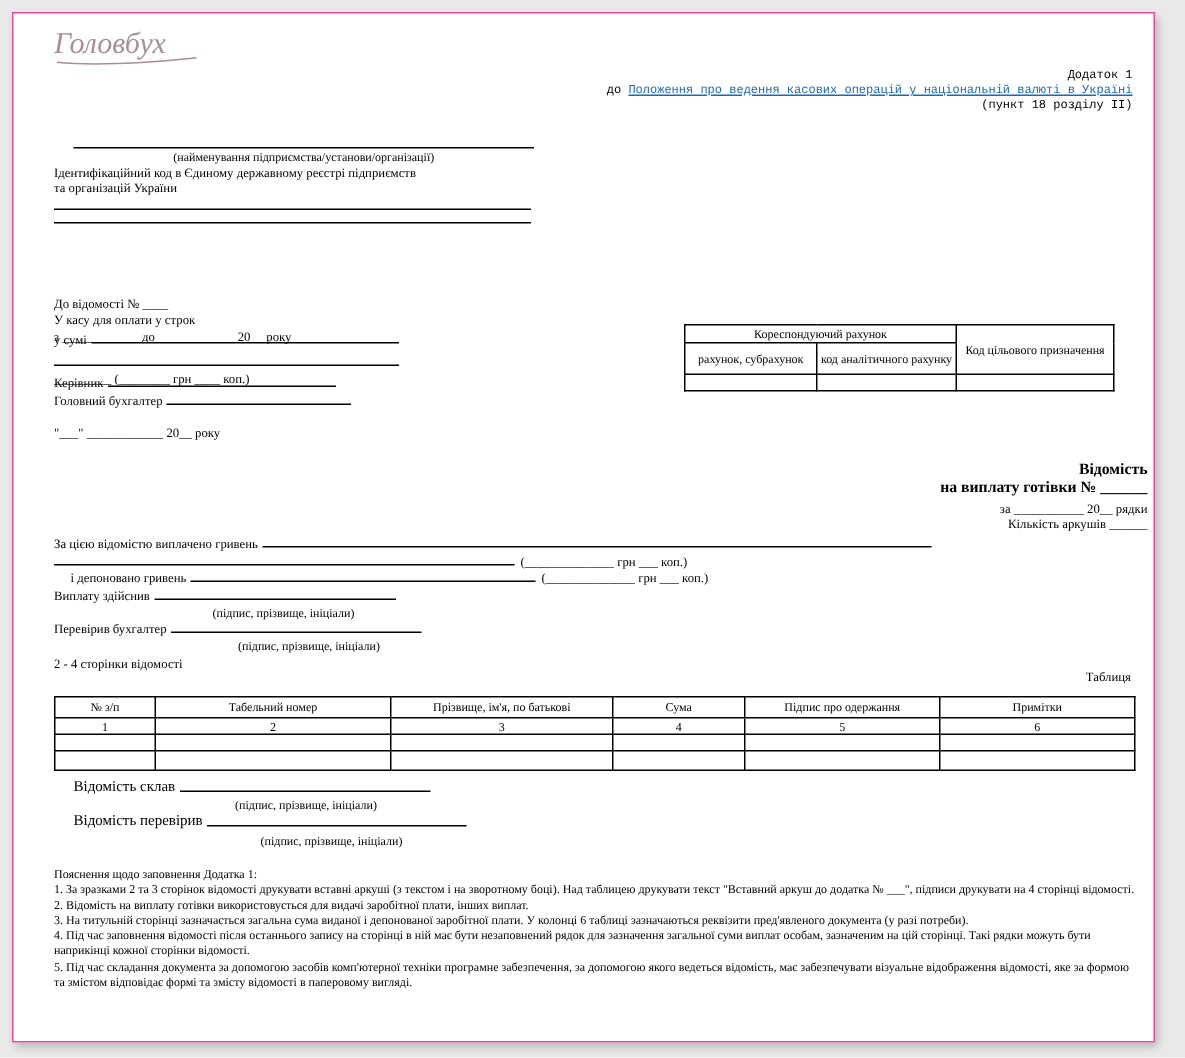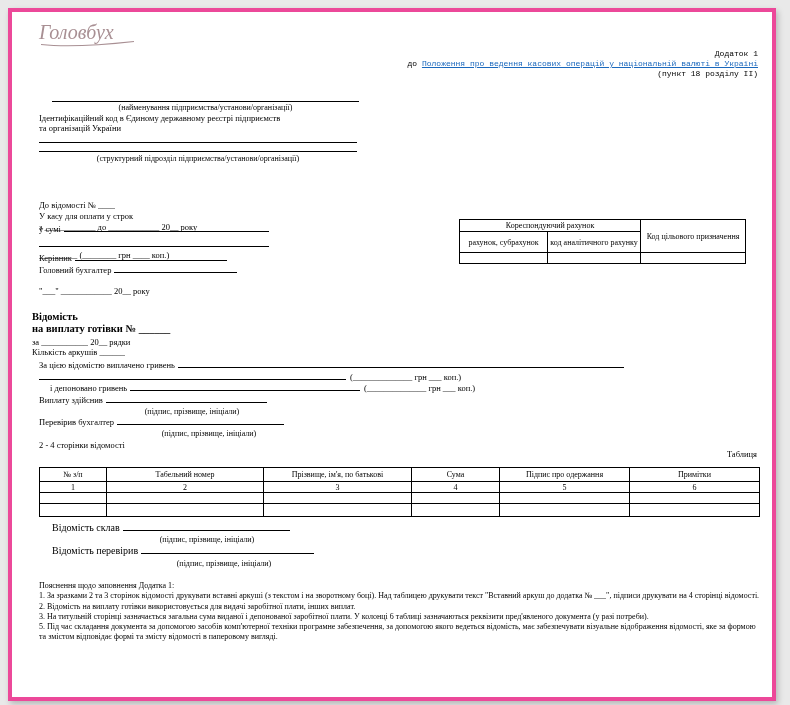--- a/index.html
+++ b/index.html
@@ -2,37 +2,37 @@
 <html style="--link: #1a68bd; --logo: #a88f93;"><head>
 <meta charset="utf-8">
 <style>
   html,body{margin:0;padding:0;}
   body{
     width:790px;height:705px;background:#e9e9e9;
     font-family:"Liberation Serif","DejaVu Serif",serif;color:#000;
   }
   .page{
     position:relative;width:760px;height:685px;margin:8px 4px 0 8px;
-    background:#fff;border:4px solid #ec4899;
+    background:#fff;border:1px solid #ec4899;
     box-shadow:2px 3px 6px rgba(0,0,0,.22);
     font-size:8.5px;overflow:hidden;
   }
   .abs{position:absolute;}
   .hline{position:absolute;height:0;border-bottom:1px solid #000;}
   .row{position:absolute;display:flex;align-items:flex-end;white-space:nowrap;}
   .fill{display:inline-block;border-bottom:1px solid #000;height:1px;margin:0 0 2px 3px;}
   .grow{flex:1;}
   .seg{display:flex;align-items:flex-end;}
   .cap{font-size:8px;text-align:center;}
   .logo{position:absolute;left:27px;top:9px;font-style:italic;font-size:20px;color:var(--logo,#a88f93);line-height:22px;}
   .logo svg{display:block;margin:-3px 0 0 1px;}
   .appendix{position:absolute;top:37px;right:14px;text-align:right;font-size:8px;line-height:10px;font-family:Liberation Mono, monospace;}
   .link{color:var(--link,#1a68bd);text-decoration:underline;cursor:pointer;}
   .bold{font-weight:bold;}
-  .center-line{position:absolute;left:20px;width:736px;text-align:left;}
+  .center-line{position:absolute;left:20px;width:736px;text-align:right;}
   table{border-collapse:collapse;position:absolute;table-layout:fixed;}
   td{border:1px solid #000;font-size:8px;line-height:9px;text-align:center;vertical-align:middle;padding:0 2px;overflow:hidden;}
   .notes{position:absolute;left:27px;top:569px;width:722px;font-size:8px;line-height:10.3px;}
   .notes p{margin:0;}
   .big{font-size:10px;}
 </style>
 </head>
 <body>
 
 <div class="page">
@@ -49,21 +49,20 @@
     <div><span>до </span><span class="link">Положення про ведення касових операцій у національній валюті в Україні</span></div>
     <div>(пункт 18 розділу II)</div>
   </div>
 
   <div class="hline" style="left:40px;top:89px;width:307px;"></div>
   <div class="abs cap" style="left:40px;top:91px;width:307px;">(найменування підприємства/установи/організації)</div>
   <div class="abs" style="left:27px;top:101px;">Ідентифікаційний код в Єдиному державному реєстрі підприємств</div>
   <div class="abs" style="left:27px;top:111px;">та організацій України</div>
   <div class="hline" style="left:27px;top:130px;width:318px;"></div>
   <div class="hline" style="left:27px;top:139px;width:318px;"></div>
-  <div class="abs cap" style="left:27px;top:142px;width:318px;">(структурний підрозділ підприємства/установи/організації)</div>
 
   <div class="abs" style="left:27px;top:188px;">До відомості № ____</div>
   <div class="abs" style="left:27px;top:199px;">У касу для оплати у строк</div>
   <div class="abs" style="left:27px;top:210px;">з ____________ до ____________ 20__ року</div>
   <div class="row" style="left:27px;top:213px;width:230px;height:9px;">
     <span>у сумі</span>
     <span class="fill grow"></span>
   </div>
   <div class="hline" style="left:27px;top:234px;width:230px;"></div>
   <div class="abs" style="left:27px;top:238px;">_________ (________ грн ____ коп.)</div>
@@ -188,16 +187,17 @@
     <span>Відомість перевірив</span>
     <span class="fill grow"></span>
   </div>
   <div class="abs cap" style="left:142px;top:547px;width:140px;">(підпис, прізвище, ініціали)</div>
 
   <div class="notes">
     <div>Пояснення щодо заповнення Додатка 1:</div>
     <p>1. За зразками 2 та 3 сторінок відомості друкувати вставні аркуші (з текстом і на зворотному боці). Над таблицею друкувати текст "Вставний аркуш до додатка № ___", підписи друкувати на 4 сторінці відомості.</p>
     <p>2. Відомість на виплату готівки використовується для видачі заробітної плати, інших виплат.</p>
     <p>3. На титульній сторінці зазначається загальна сума виданої і депонованої заробітної плати. У колонці 6 таблиці зазначаються реквізити пред'явленого документа (у разі потреби).</p>
+    <p>4. Під час заповнення відомості після останнього запису на сторінці в ній має бути незаповнений рядок для зазначення загальної суми виплат особам, зазначеним на цій сторінці. Такі рядки можуть бути наприкінці кожної сторінки відомості.</p>
     <p>5. Під час складання документа за допомогою засобів комп'ютерної техніки програмне забезпечення, за допомогою якого ведеться відомість, має забезпечувати візуальне відображення відомості, яке за формою та змістом відповідає формі та змісту відомості в паперовому вигляді.</p>
   </div>
 
 </div>
 
 </body></html>

